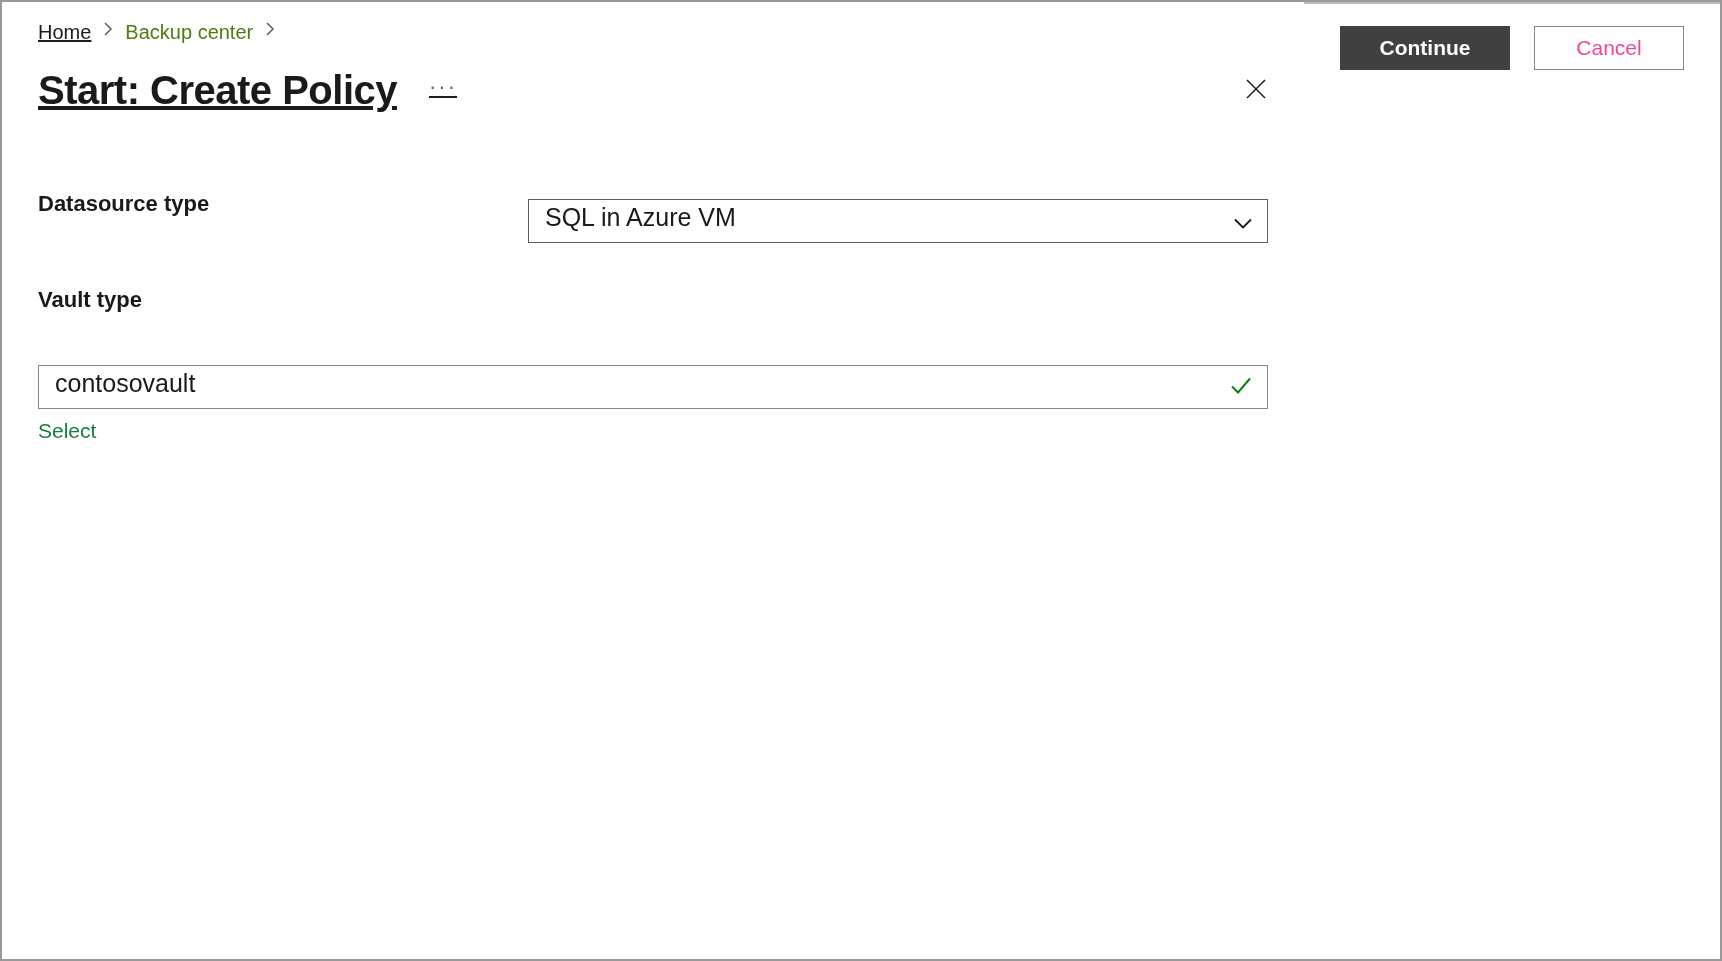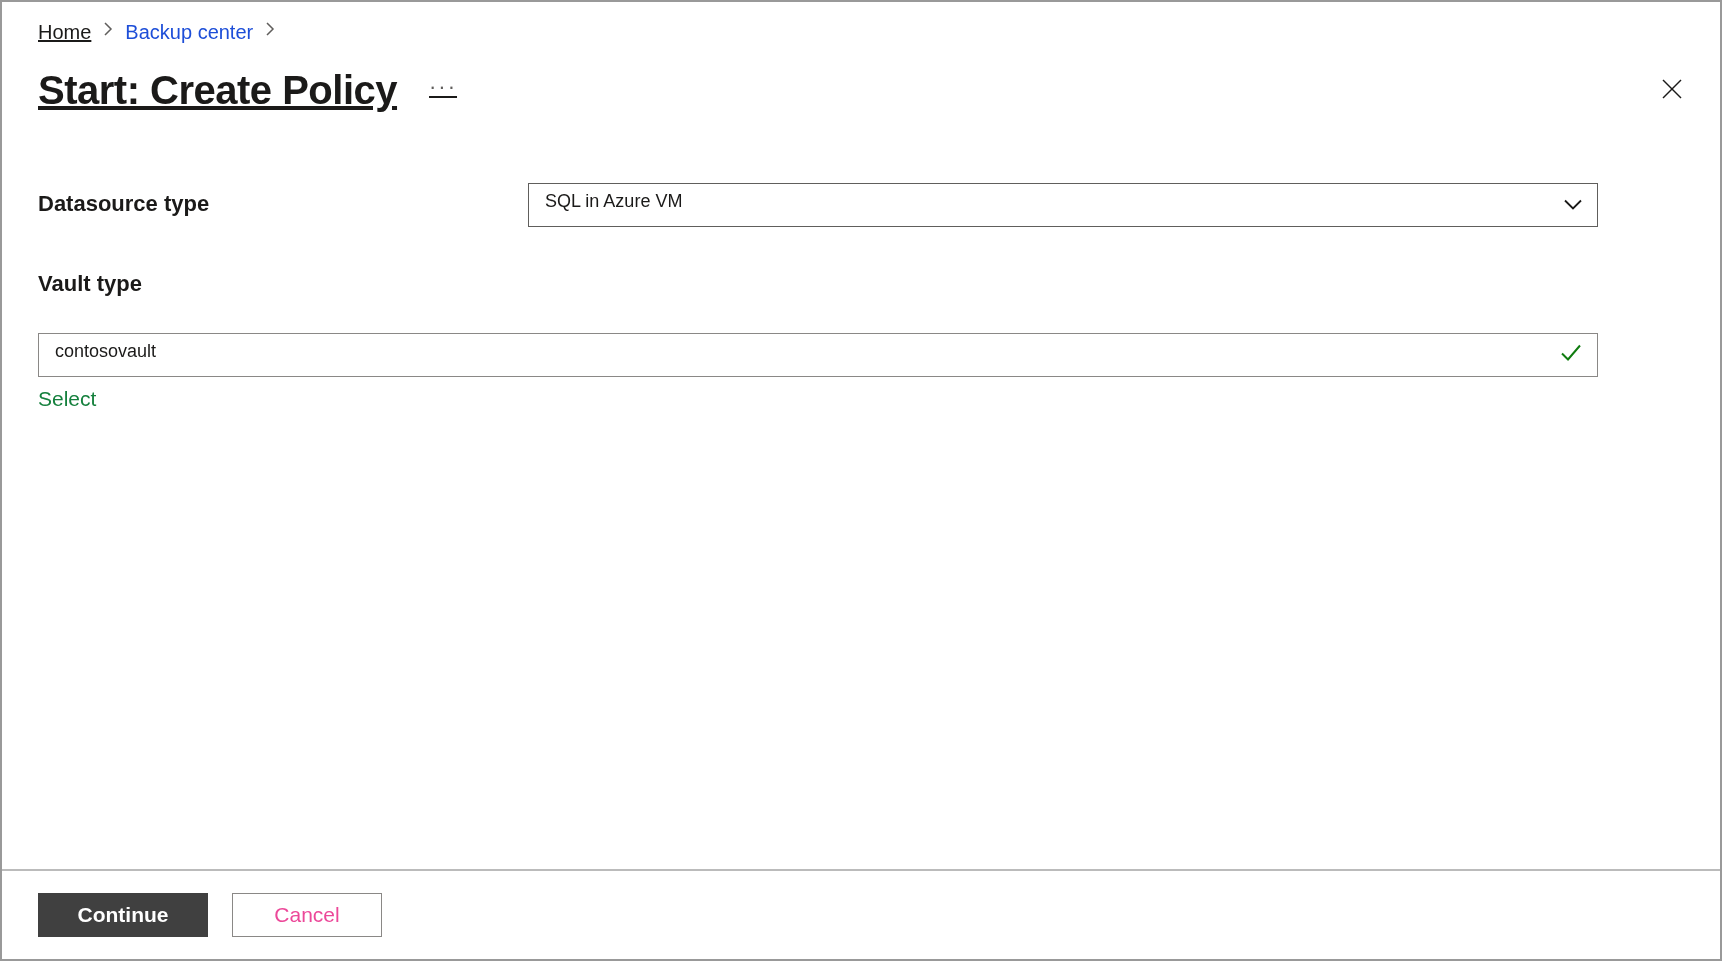--- a/index.html
+++ b/index.html
@@ -9,37 +9,37 @@
       font-family: "Segoe UI", -apple-system, BlinkMacSystemFont, sans-serif;
       background: #ffffff;
       color: #1b1a19;
       overflow: hidden;
     }
     .page {
       width: 100%;
       height: 100%;
       border: 2px solid #999;
       display: flex;
-      flex-direction: column;
+      flex-direction: row;
     }
     .content-area {
       flex: 1 1 auto;
       padding: 18px 36px 0 36px;
       position: relative;
     }
     
     .breadcrumb {
       display: flex;
       align-items: center;
       gap: 12px;
       font-size: 20px;
       line-height: 24px;
       margin-bottom: 24px;
     }
-    .breadcrumb a { color: #1d4ed8; text-decoration: none; }
+    .breadcrumb a { color: #4d7c0f; text-decoration: none; }
     .breadcrumb a.home { color: #1b1a19; text-decoration: underline; }
     .breadcrumb .chev {
       color: #605e5c;
       font-size: 16px;
     }
     .breadcrumb .chev svg { width: 10px; height: 16px; }
     
     .title-row {
       display: flex;
       align-items: center;
@@ -76,27 +76,28 @@
       color: #1b1a19;
       padding-top: 8px;
       font-weight: bold;
     }
     .form-label .req { color: #d83b01; margin-left: 4px; }
     .form-field { flex: 1 1 auto; }
     .select, .select-disabled, .input-valid {
       width: 100%;
       height: 44px;
       padding: 0 48px 8px 16px;
-      font-size: 18px;
+      font-size: 25px;
       font-family: inherit;
       border: 1px solid #605e5c;
       background: #fff;
       position: relative;
       display: flex;
       align-items: center;
+      margin-top: 16px;
     }
     .select { cursor: pointer; }
     .select .caret {
       position: absolute;
       right: 14px;
       top: 50%;
       transform: translateY(-50%);
     }
     .select .caret svg { width: 20px; height: 12px; stroke: #1b1a19; }
     .select-disabled {

